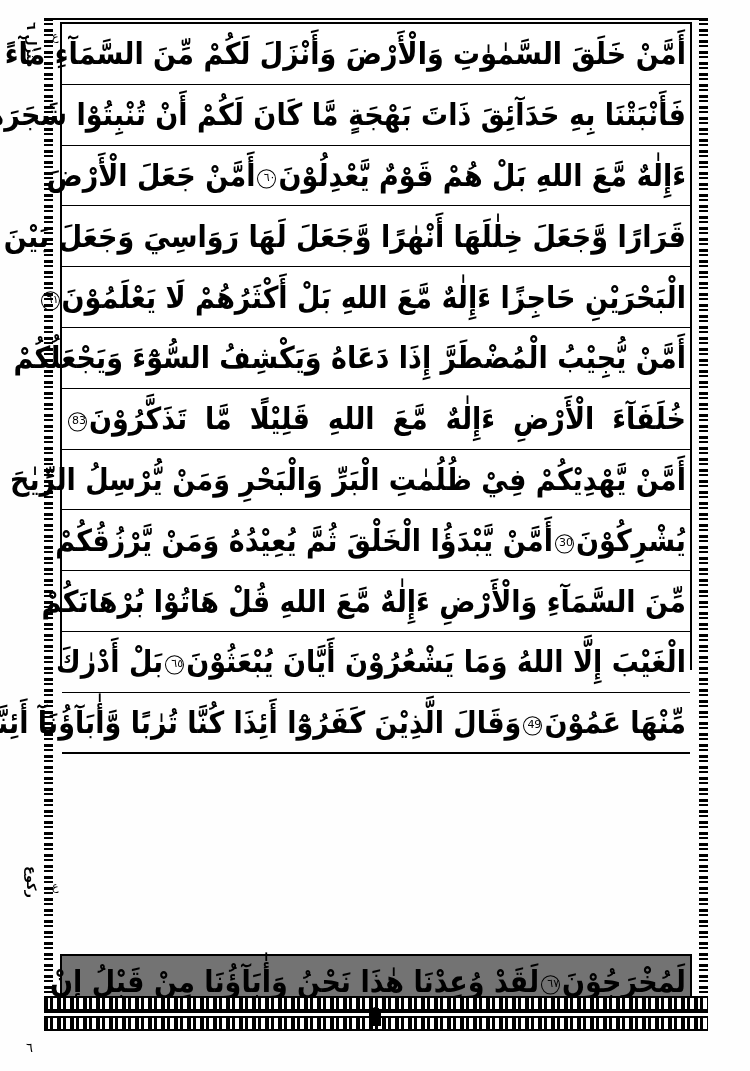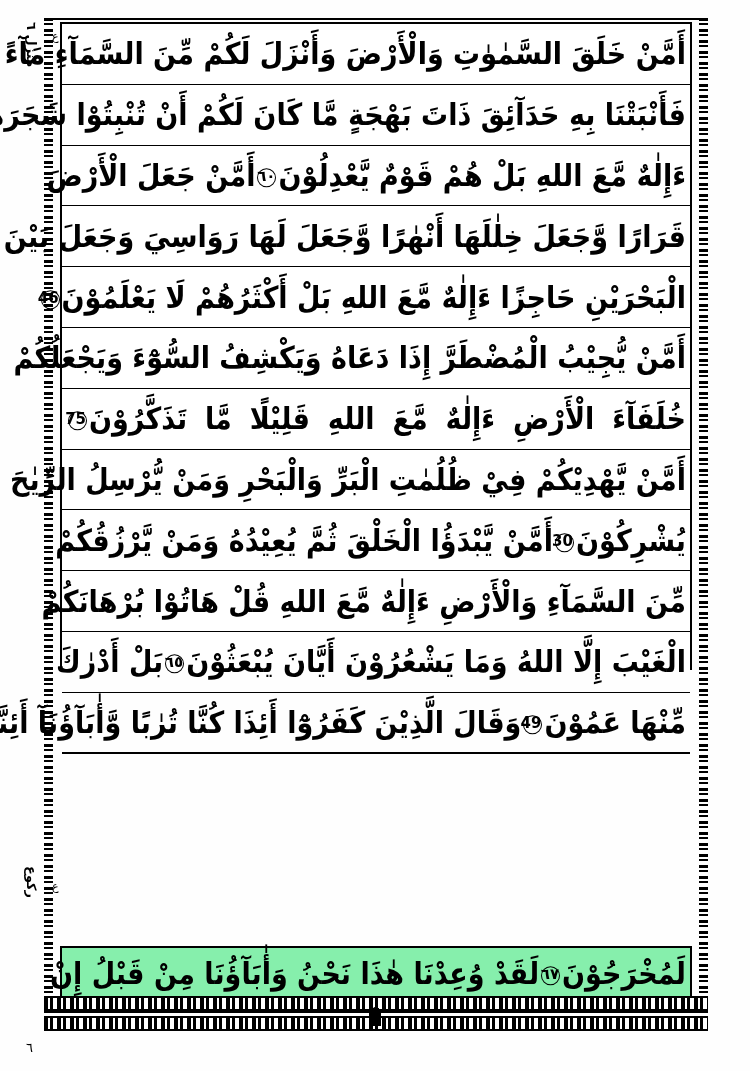--- a/index.html
+++ b/index.html
@@ -96,50 +96,50 @@
   }
 
   
   .aya-mark {
     display: inline-block;
     width: 17px;
     height: 17px;
     line-height: 15px;
     border: 1.4px solid #000;
     border-radius: 50%;
-    font-size: 15px;
+    font-size: 11px;
     text-align: center;
     vertical-align: 4px;
     margin: 0 2px;
-    font-weight: 700;
+    font-weight: 400;
     transform: scaleY(0.9);
   }
 
   
   #tail-frame {
     position: absolute;
     left: 44px;
     top: 938px;
     width: 664px;
     height: 72px;
     box-sizing: border-box;
   }
   #tail-inner {
     position: absolute;
     left: 16px;
-    top: 8px;
+    top: 16px;
     width: 632px;
     height: 54px;
     box-sizing: border-box;
     border: 2px solid #000;
     display: flex;
     align-items: center;
     direction: rtl;
     padding: 0 4px;
-    background: #86efac;
+    background: #737373;
   }
 
   
   .bottom-band {
     position: absolute;
     left: 44px;
     width: 664px;
     height: 11px;
     background:
       repeating-linear-gradient(
@@ -234,29 +234,29 @@
 
     <div class="line-row">
       <div class="aya-text"><span>ءَإِلٰهٌ مَّعَ اللهِ بَلْ هُمْ قَوْمٌ يَّعْدِلُوْنَ</span><span class="aya-mark">٦٠</span><span>أَمَّنْ جَعَلَ الْأَرْضَ</span></div>
     </div>
 
     <div class="line-row">
       <div class="aya-text">قَرَارًا وَّجَعَلَ خِلٰلَهَا أَنْهٰرًا وَّجَعَلَ لَهَا رَوَاسِيَ وَجَعَلَ بَيْنَ</div>
     </div>
 
     <div class="line-row">
-      <div class="aya-text"><span>الْبَحْرَيْنِ حَاجِزًا ءَإِلٰهٌ مَّعَ اللهِ بَلْ أَكْثَرُهُمْ لَا يَعْلَمُوْنَ</span><span class="aya-mark">46</span></div>
+      <div class="aya-text"><span>الْبَحْرَيْنِ حَاجِزًا ءَإِلٰهٌ مَّعَ اللهِ بَلْ أَكْثَرُهُمْ لَا يَعْلَمُوْنَ</span><span class="aya-mark">٦١</span></div>
     </div>
 
     <div class="line-row">
       <div class="aya-text">أَمَّنْ يُّجِيْبُ الْمُضْطَرَّ إِذَا دَعَاهُ وَيَكْشِفُ السُّوْٓءَ وَيَجْعَلُكُمْ</div>
     </div>
 
     <div class="line-row">
-      <div class="aya-text"><span>خُلَفَآءَ الْأَرْضِ ءَإِلٰهٌ مَّعَ اللهِ قَلِيْلًا مَّا تَذَكَّرُوْنَ</span><span class="aya-mark">75</span></div>
+      <div class="aya-text"><span>خُلَفَآءَ الْأَرْضِ ءَإِلٰهٌ مَّعَ اللهِ قَلِيْلًا مَّا تَذَكَّرُوْنَ</span><span class="aya-mark">83</span></div>
     </div>
 
     <div class="line-row">
       <div class="aya-text">أَمَّنْ يَّهْدِيْكُمْ فِيْ ظُلُمٰتِ الْبَرِّ وَالْبَحْرِ وَمَنْ يُّرْسِلُ الرِّيٰحَ</div>
     </div>
 
 
     <div class="line-row">
       <div class="aya-text"><span>يُشْرِكُوْنَ</span><span class="aya-mark">30</span><span>أَمَّنْ يَّبْدَؤُا الْخَلْقَ ثُمَّ يُعِيْدُهُ وَمَنْ يَّرْزُقُكُمْ</span></div>
     </div>

